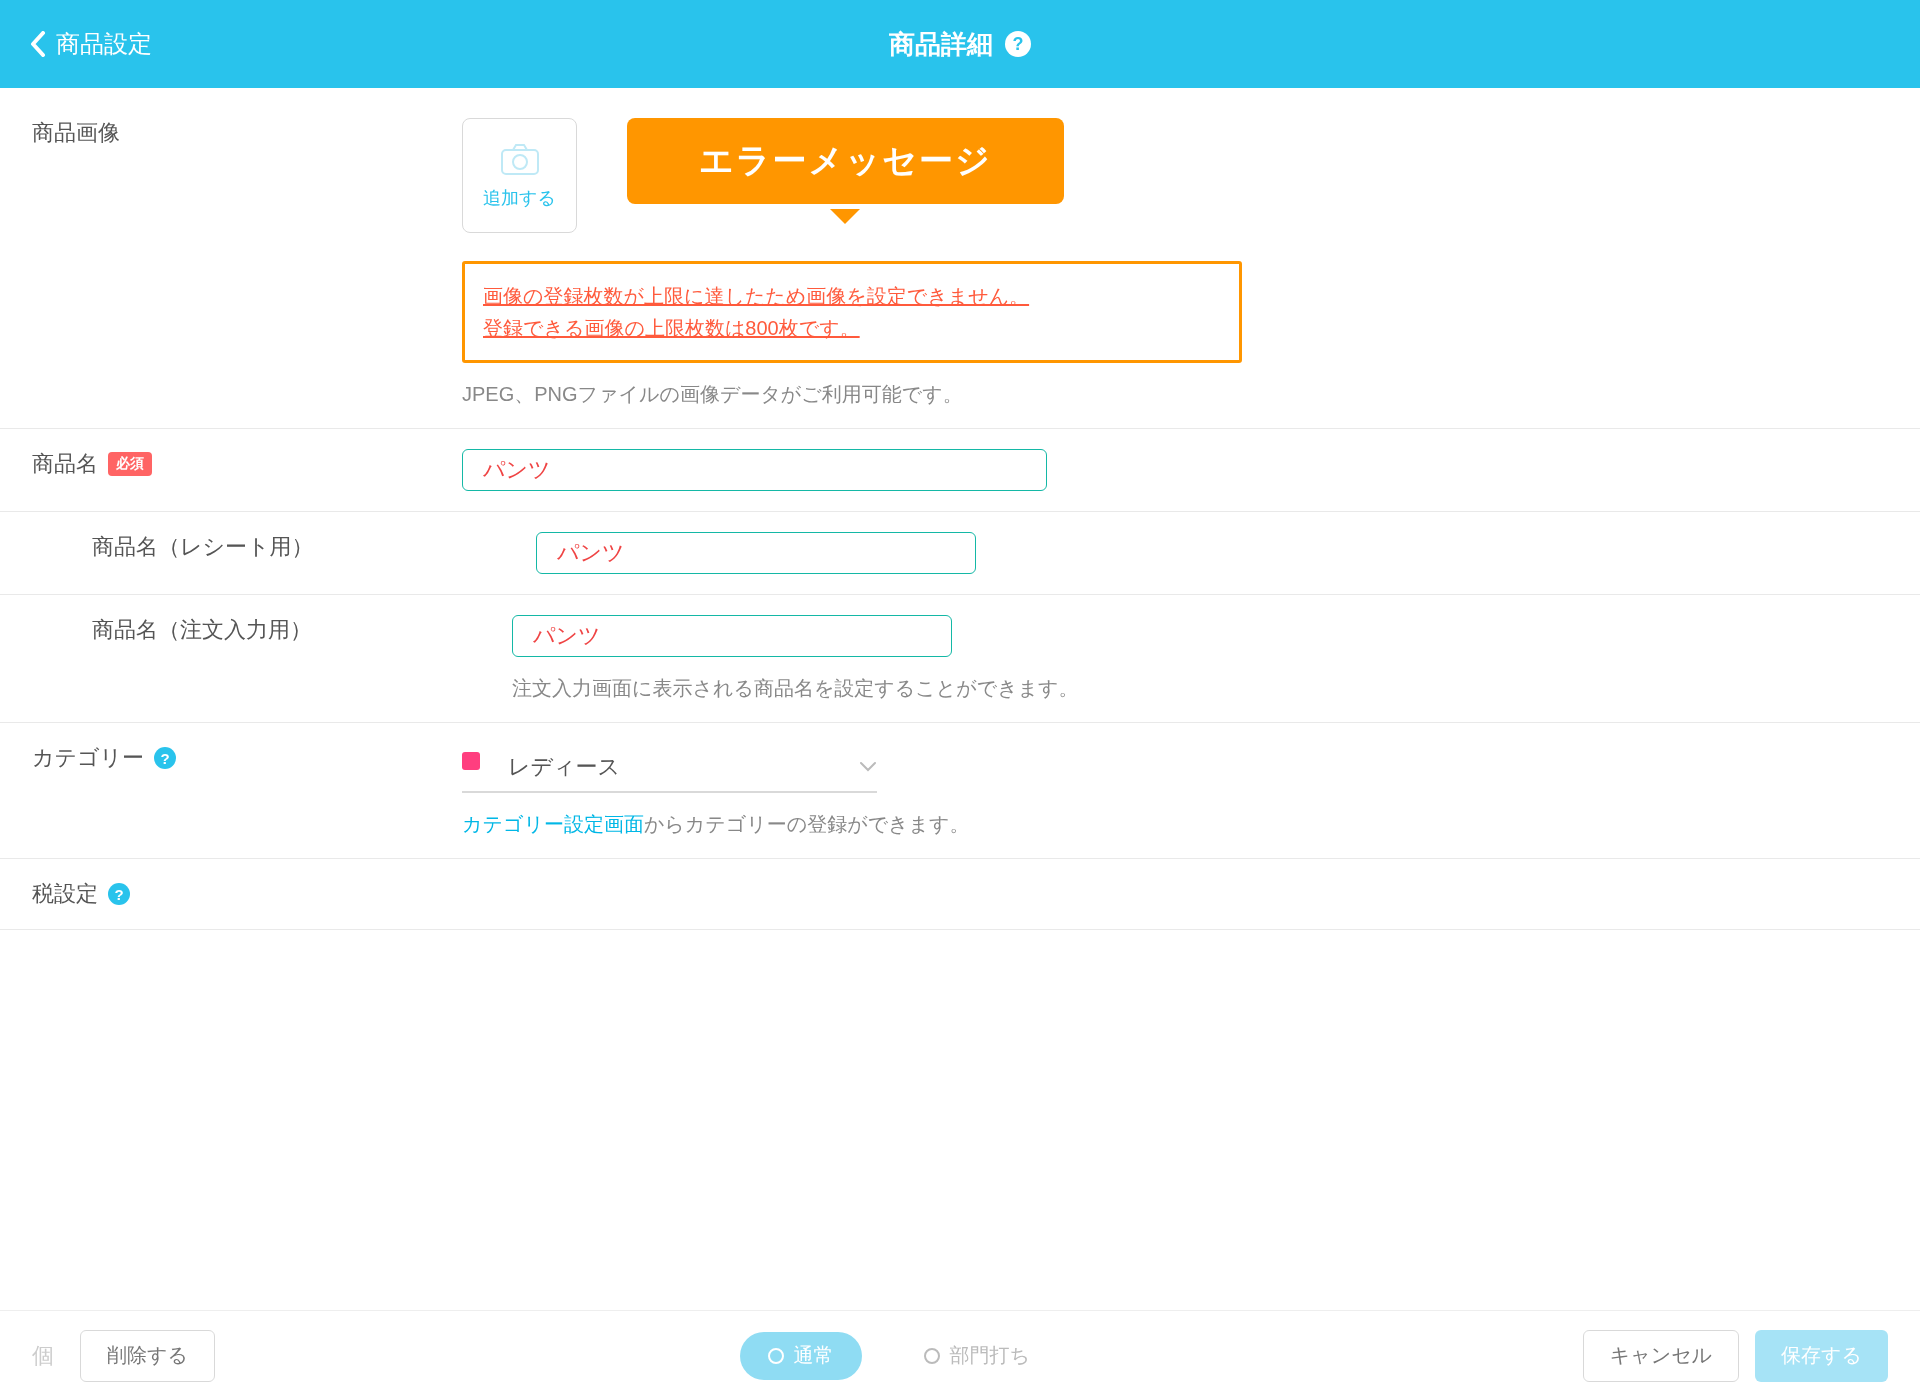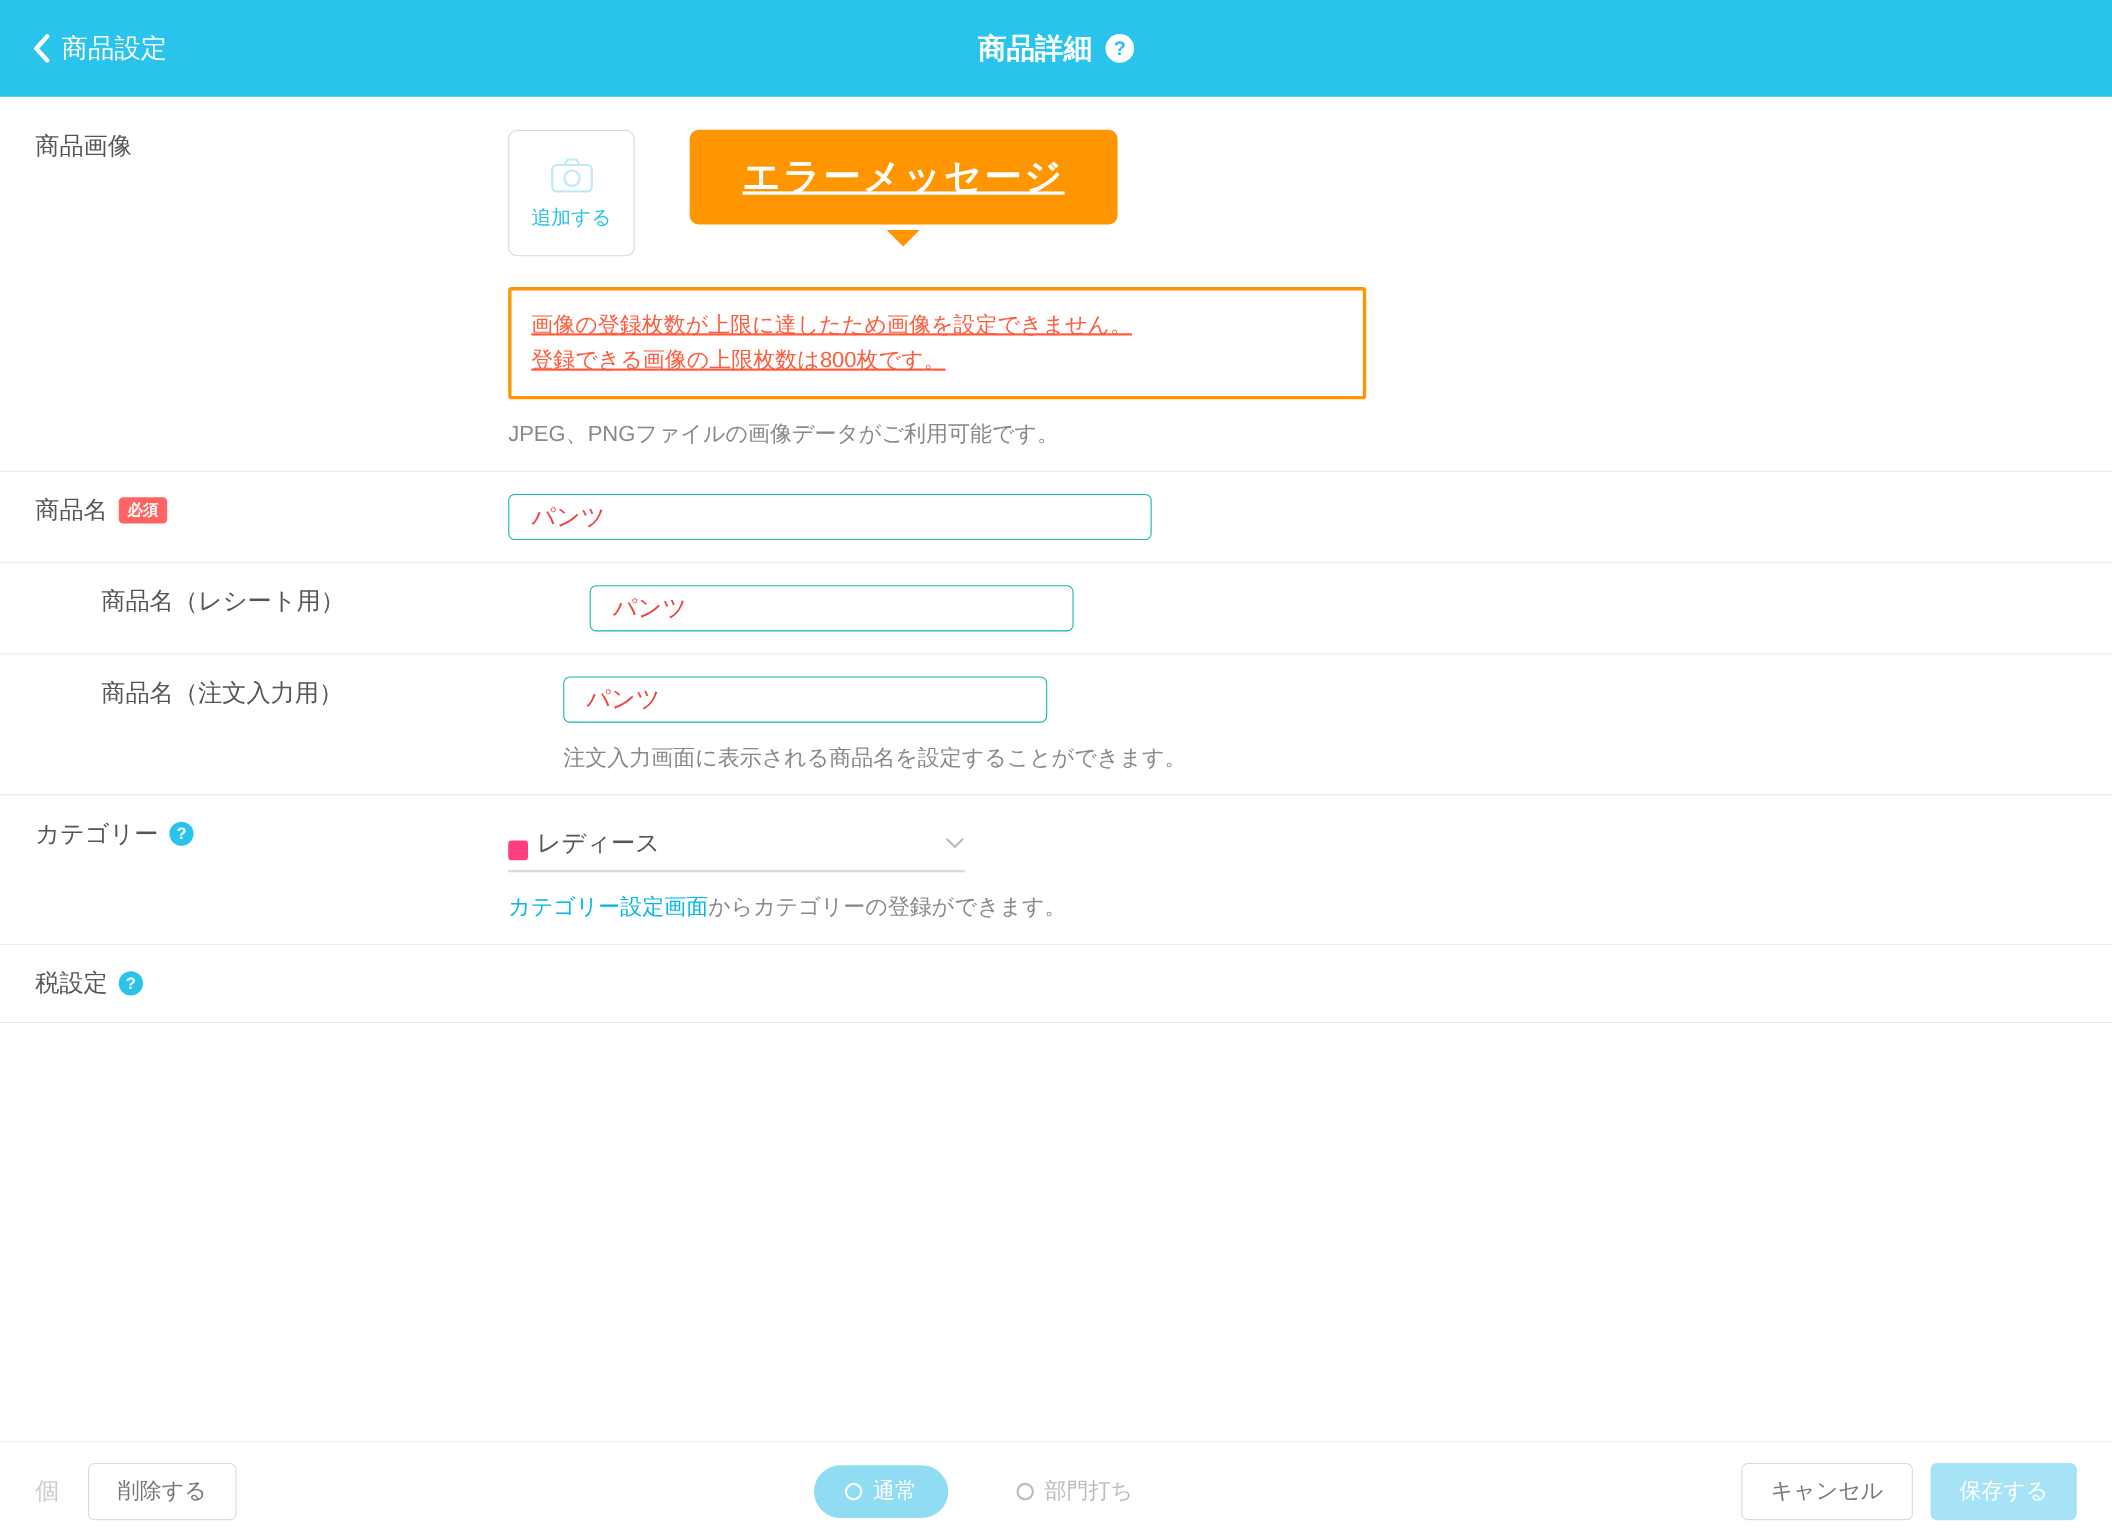--- a/index.html
+++ b/index.html
@@ -62,24 +62,23 @@
   }
   .upload-box {
     width: 115px; height: 115px; border: 1px solid #d9d9d9; border-radius: 8px;
     display: flex; flex-direction: column; align-items: center; justify-content: center;
     color: #29c3ec; gap: 10px;
   }
   .upload-box span { font-size: 18px; }
   .callout {
     position: relative;
     background: #ff9600; color: #fff; font-size: 34px; font-weight: 700;
-    padding: 20px 48px; border-radius: 8px;
+    padding: 20px 72px; border-radius: 8px;
     display: inline-block;
     letter-spacing: 2px;
-    text-decoration: underline;
   }
   .callout::after {
     content: ""; position: absolute; bottom: -20px; left: 50%; transform: translateX(-50%);
     border: 15px solid transparent; border-top-color: #ff9600; border-bottom: none;
   }
   .error-box {
     border: 3px solid #ff9600; border-radius: 3px;
     padding: 16px 18px; margin-top: 28px; color: #ff5a3c; font-size: 20px;
     width: 780px; line-height: 1.6; text-decoration: underline;
   }
@@ -88,21 +87,21 @@
     width: 585px; height: 42px; border: 1px solid #14b8a6; border-radius: 6px;
     padding: 0 20px; font-size: 22px; color: #ef4444;
   }
   .text-input.sm { width: 440px; }
   .select-row {
     display: flex; align-items: center; gap: 16px;
     border-bottom: 2px solid #d9d9d9; height: 50px; width: 415px;
     font-size: 22px; color:#555;
     justify-content: space-between;
   }
-  .select-row .left { display:flex; align-items:flex-end; gap:8px; }
+  .select-row .left { display:flex; align-items:flex-start; gap:28px; }
   .color-chip { width: 18px; height: 18px; background: #ff3e7f; border-radius:3px; }
   .select-simple {
     display: flex; align-items: center; justify-content: space-between;
     border-bottom: 2px solid #d9d9d9; height: 50px; width: 230px;
     font-size: 22px; color:#555;
   }
   .chev { color:#bbb; }
   .link { color: #00b7e6; }
   .footer {
     position: fixed; bottom: 0; left: 0; right: 0;

